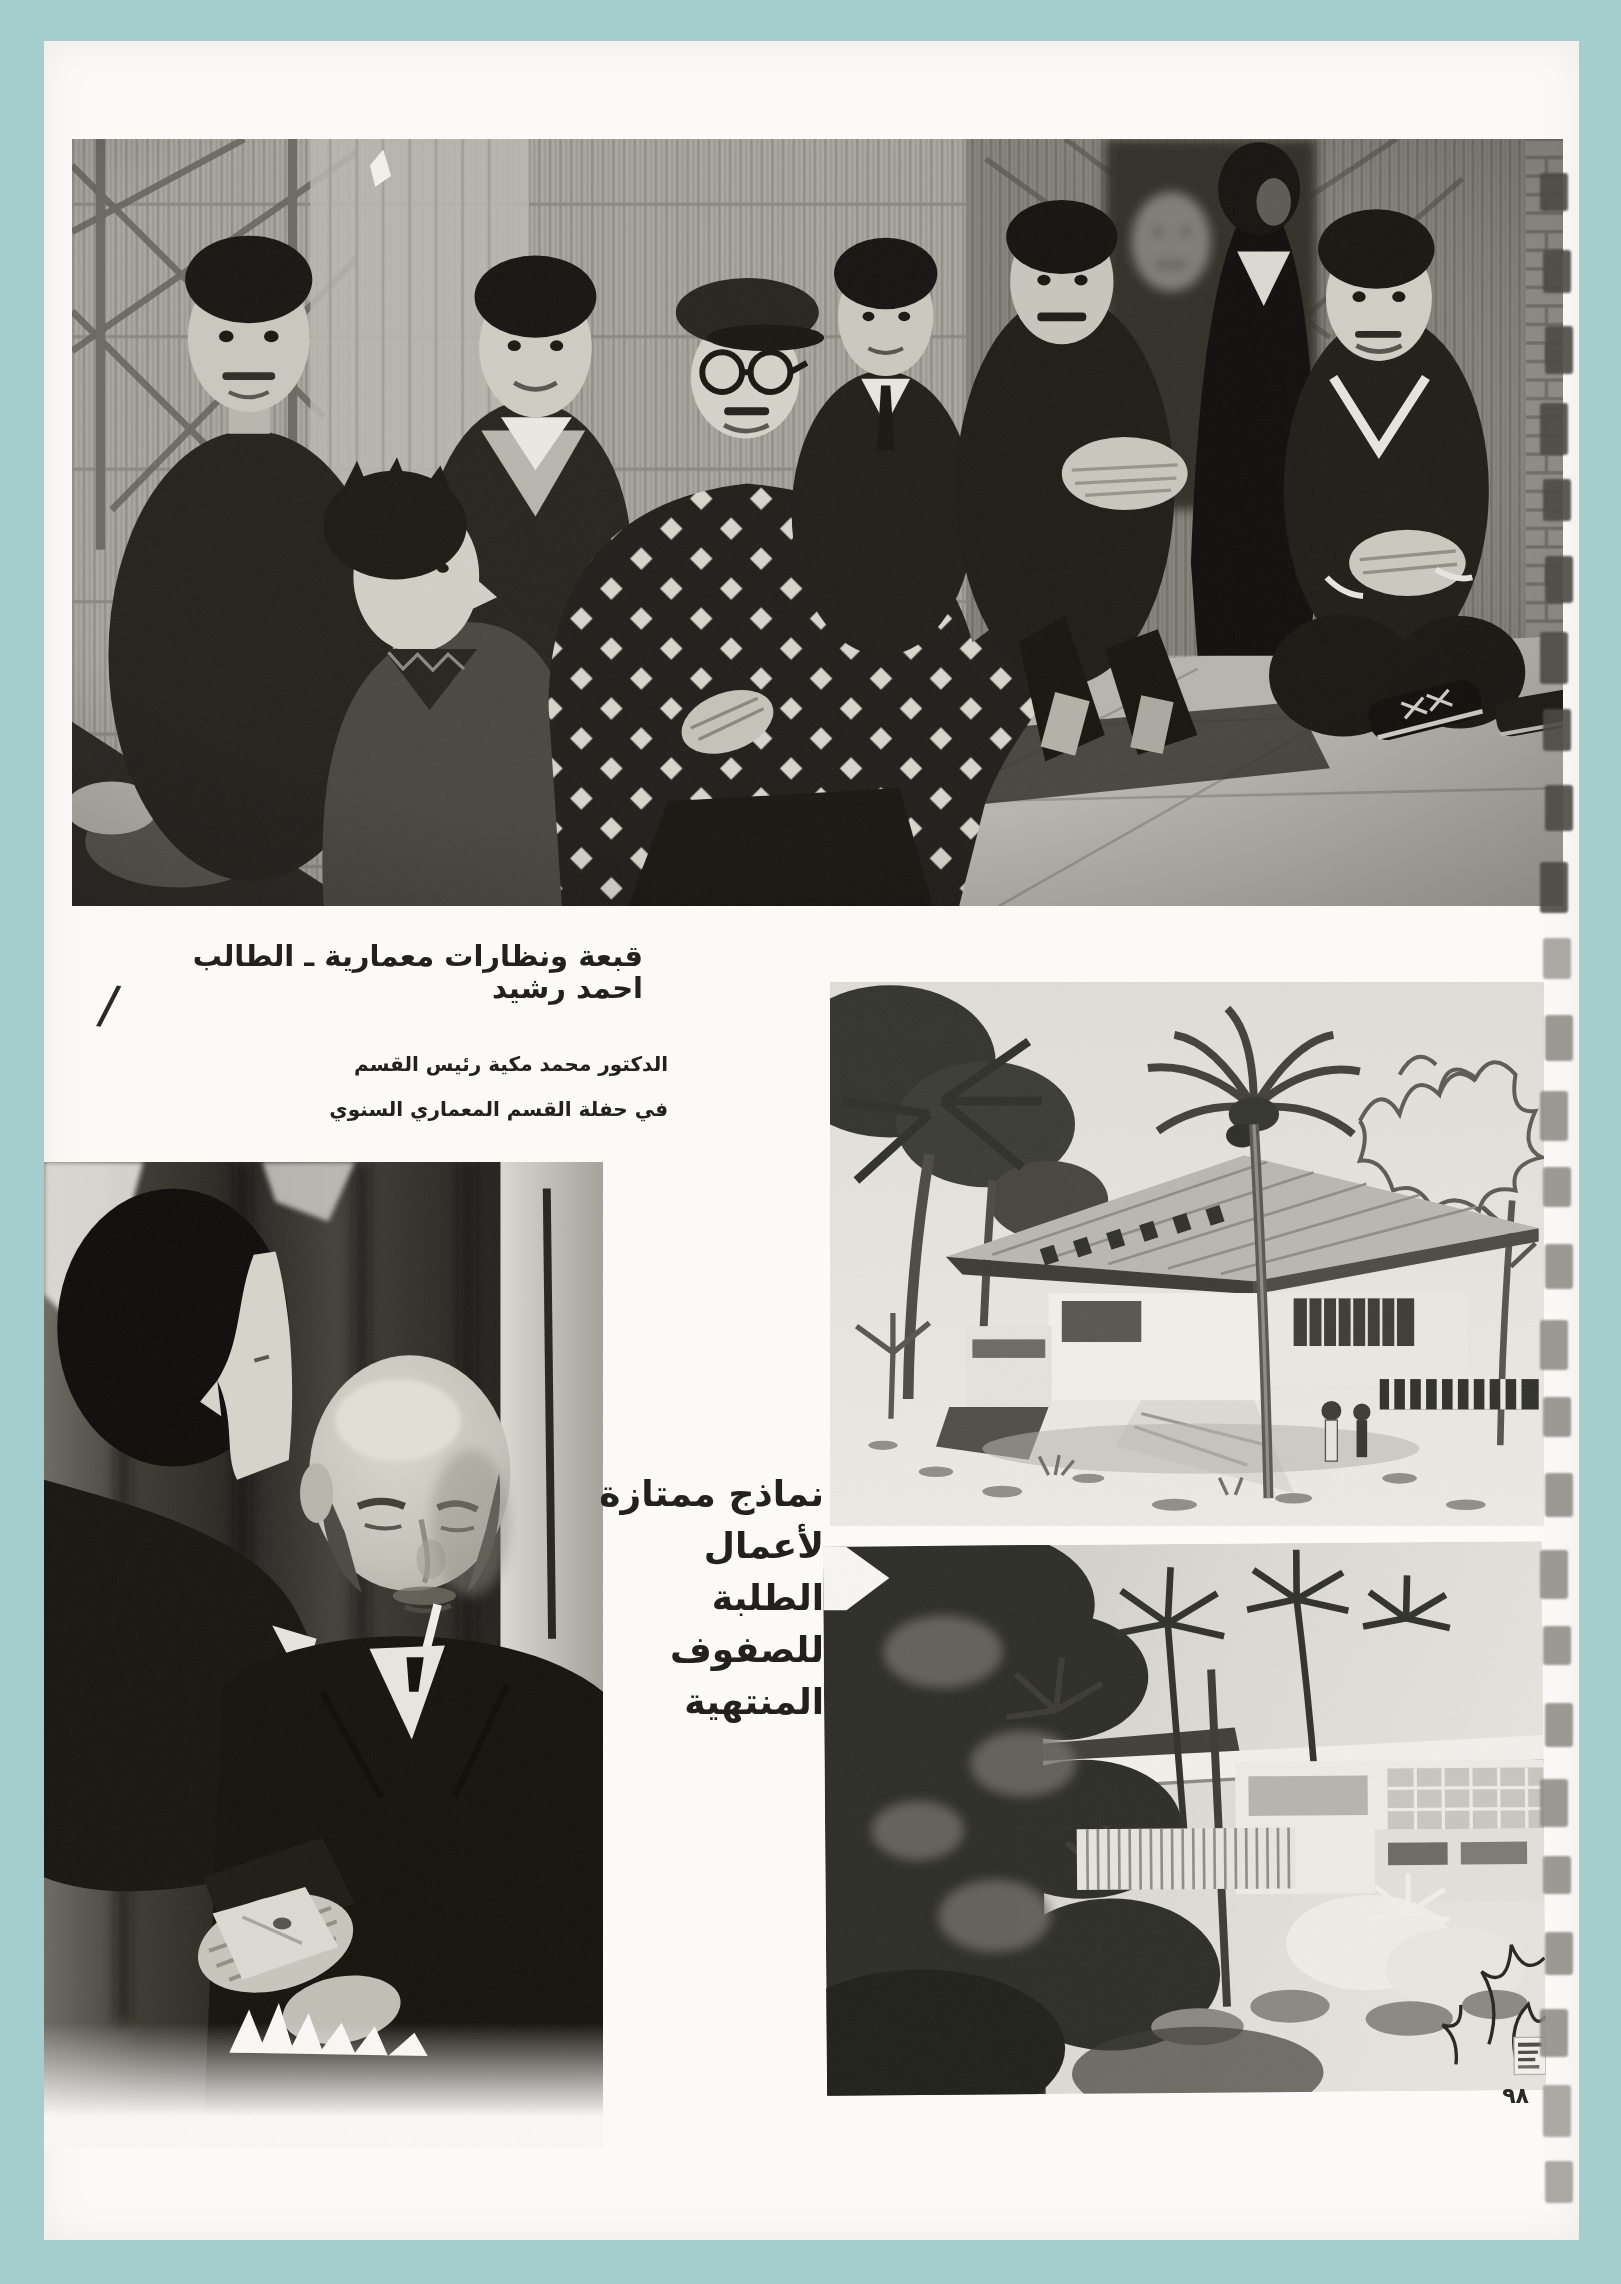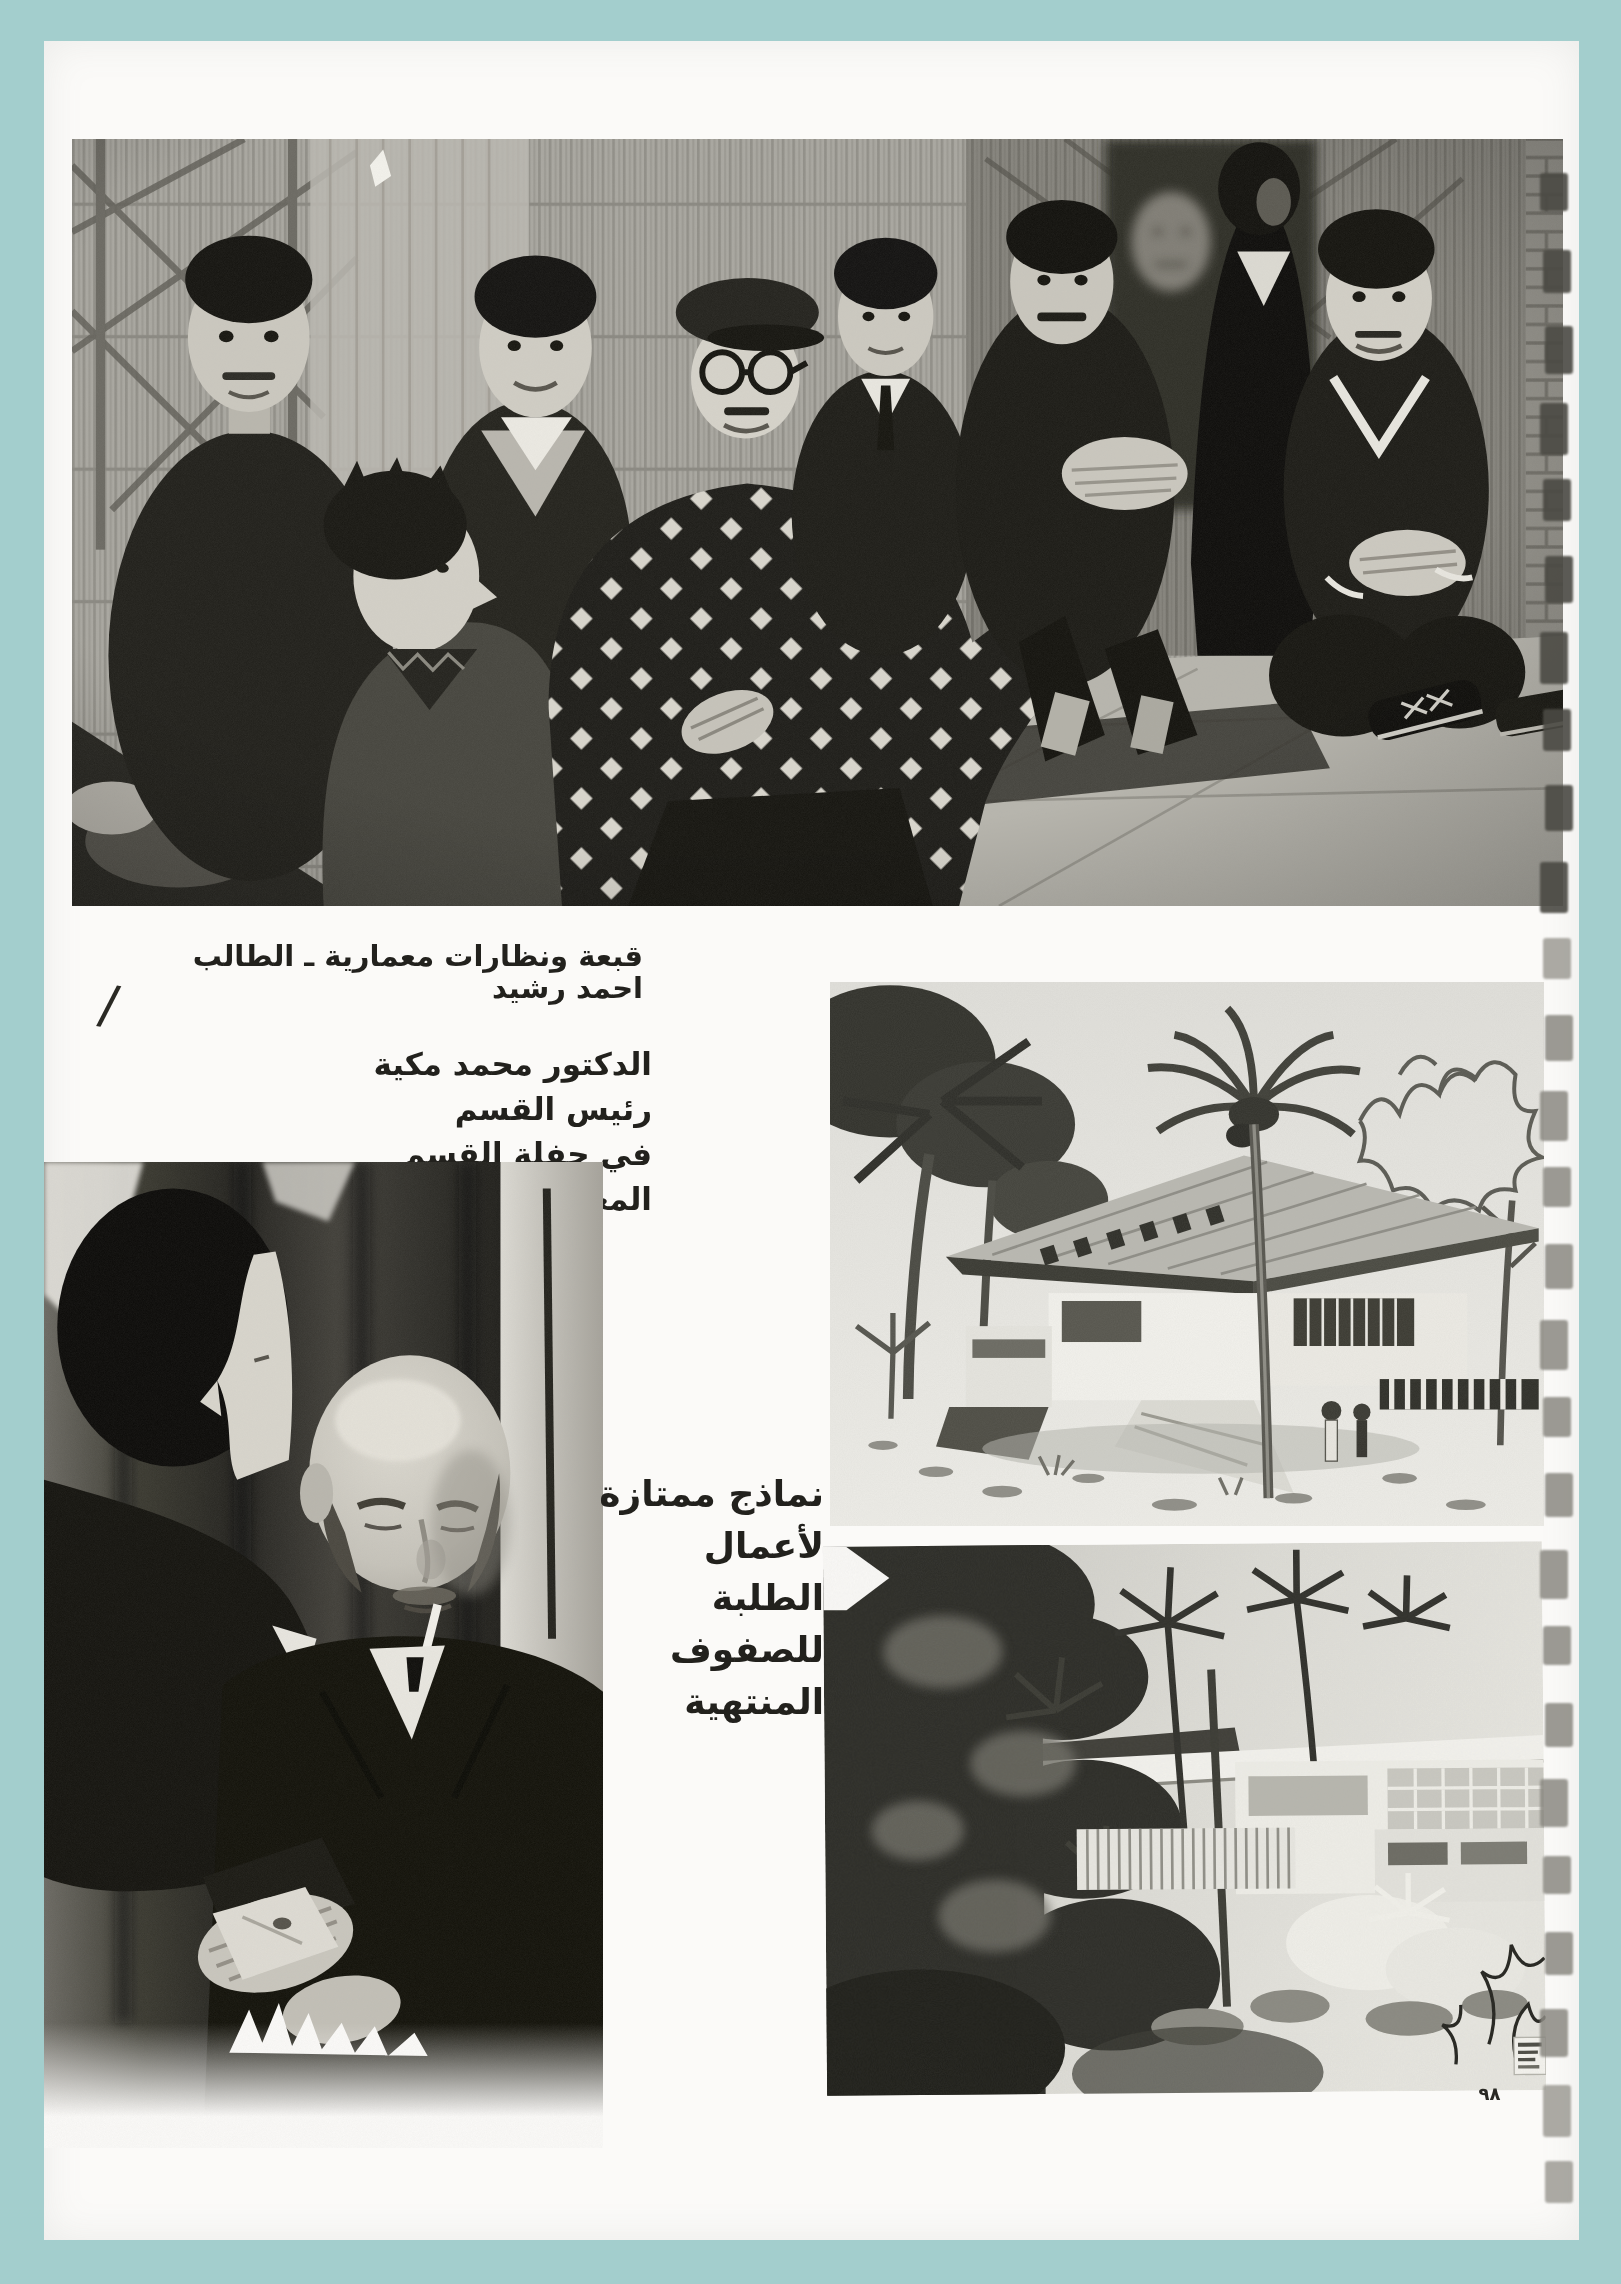--- a/index.html
+++ b/index.html
@@ -14,29 +14,29 @@
     box-shadow:inset 0 0 40px rgba(120,130,128,0.12);
   }
   .photo{position:absolute;overflow:hidden;}
   .photo svg{display:block;width:100%;height:100%;}
   .caption{
     position:absolute;color:var(--ink-color,#22211d);
     font-weight:bold;text-align:right;direction:rtl;
     -webkit-font-smoothing:antialiased;
   }
   .caption-1{left:119px;top:899px;width:480px;font-size:29px;line-height:32px;}
-  .caption-2{left:269px;top:1001px;width:339px;font-size:31px;line-height:45px;}
+  .caption-2{left:285px;top:1001px;width:339px;font-size:20px;line-height:45px;}
   .caption-3{left:530px;top:1427px;width:250px;font-size:36px;line-height:52px;}
   .slash-mark{
     position:absolute;left:56px;top:937px;font-size:53px;font-weight:normal;
     color:#2a2924;transform:rotate(10deg);line-height:53px;
   }
   .page-number{
-    position:absolute;left:1406px;top:2042px;width:79px;text-align:center;
-    font-size:18px;color:#2a2925;font-weight:bold;
+    position:absolute;left:1406px;top:2042px;width:79px;text-align:right;
+    font-size:22px;color:#2a2925;font-weight:bold;
   }
   .sprocket-mark{position:absolute;width:28px;border-radius:3.3px;filter:blur(0.8px);}
 </style>
 </head>
 <body style="--border-color: #a3cecd; --paper-color: #fbfaf8; --ink-color: #22211d;">
 
 <div class="paper">
 
   <div class="photo" style="left:28px;top:98px;width:1491px;height:767px;">
     <svg viewBox="0 0 2252 1158" preserveAspectRatio="none">

